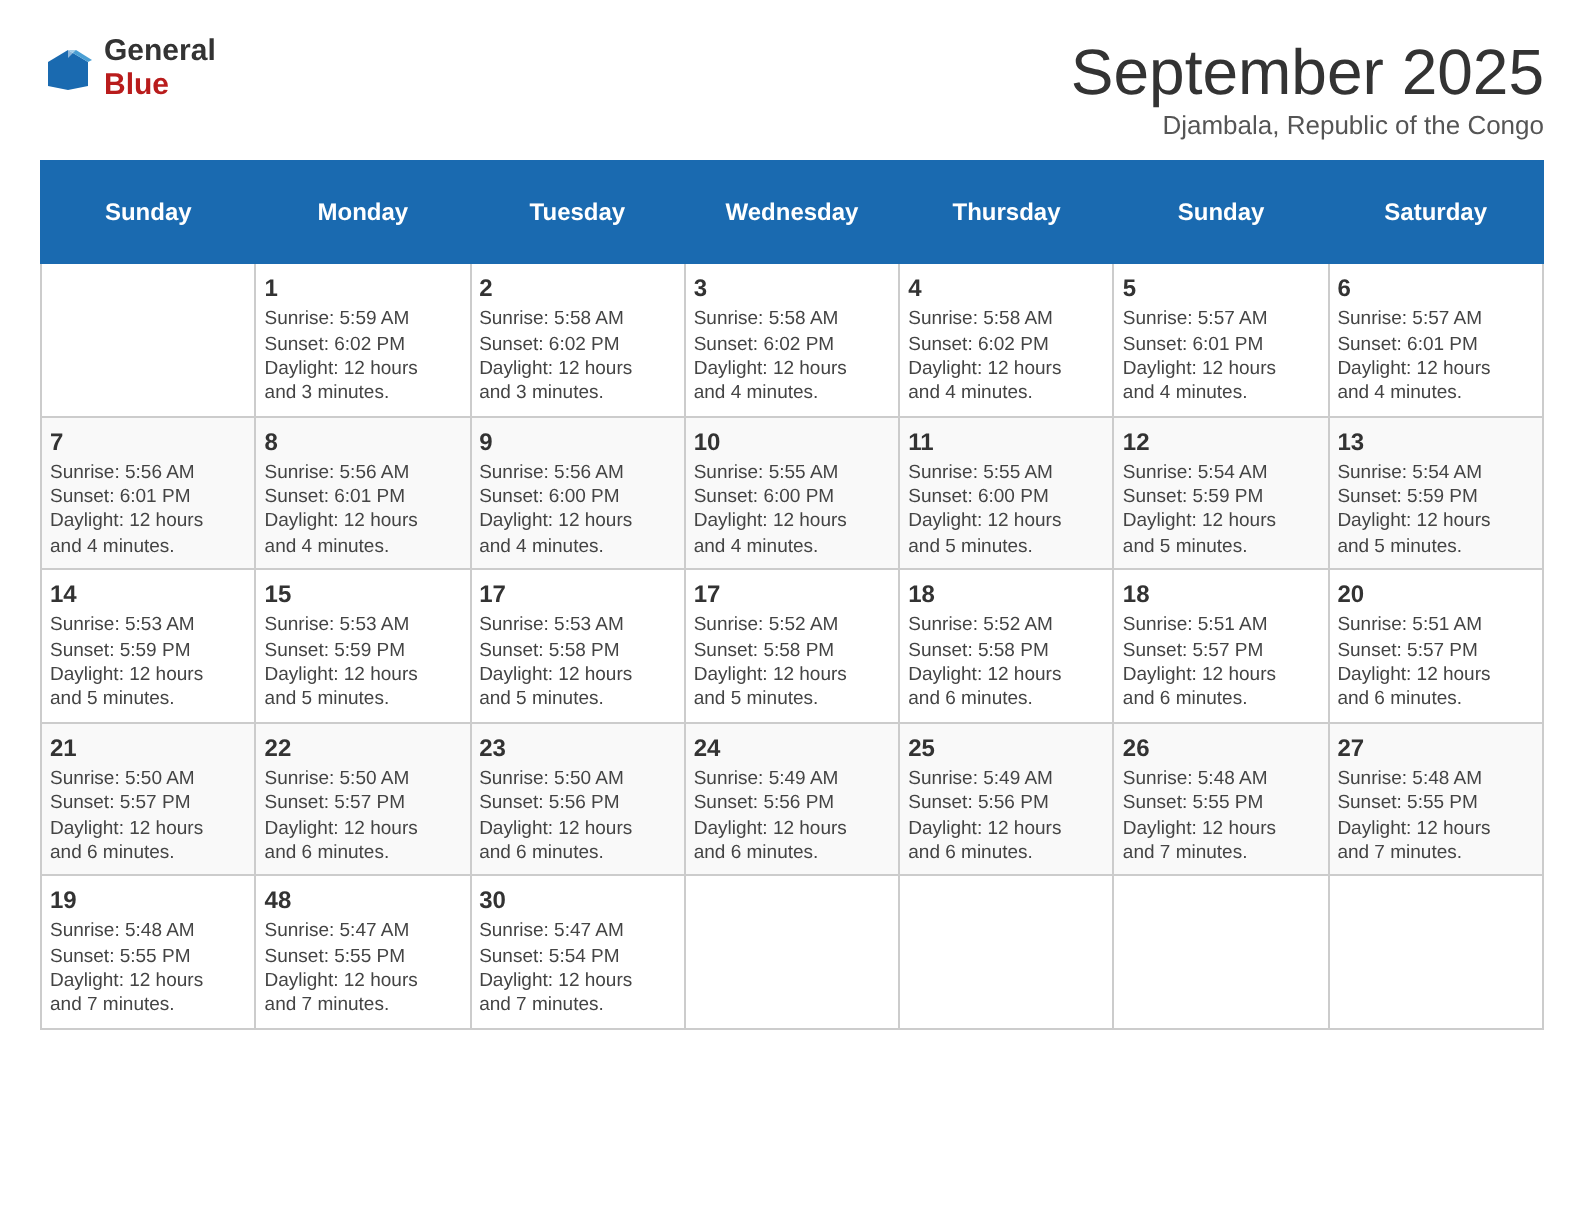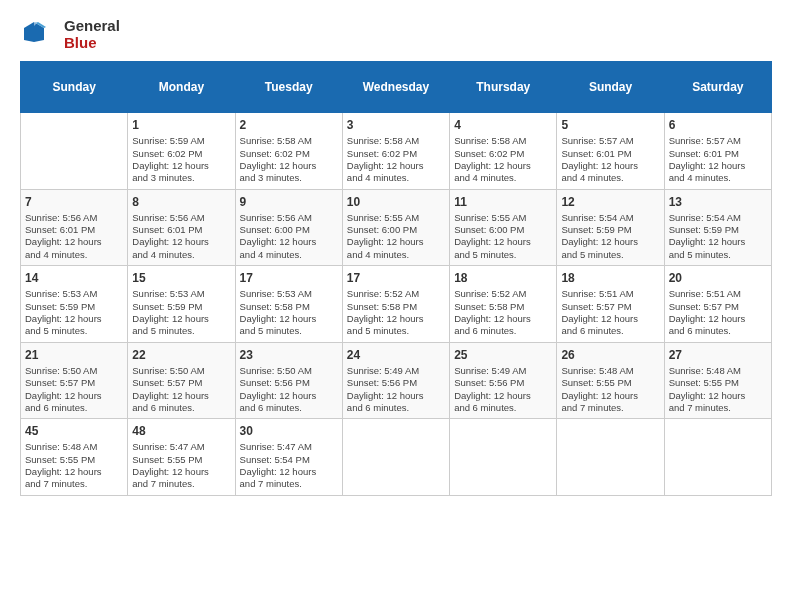--- a/index.html
+++ b/index.html
@@ -16,22 +16,22 @@
       padding: 18px 20px 10px 20px;
     }
     .header-area {
       display: flex;
       justify-content: space-between;
       align-items: flex-start;
       margin-bottom: 10px;
     }
     .logo {
       display: flex;
-      align-items: flex-start;
-      gap: 16px;
+      align-items: center;
+      gap: 4px;
     }
     .logo-text {
       display: flex;
       flex-direction: column;
       line-height: 1.1;
     }
     .logo-general {
       font-size: 15px;
       font-weight: bold;
       color: #333;
@@ -110,20 +110,24 @@
       <svg class="logo-icon" viewBox="0 0 28 28">
         <polygon points="14,4 24,10 24,22 14,24 4,22 4,10" fill="#1a6ab0"></polygon>
         <polygon points="18,4 26,9 24,10 14,4" fill="#4a9fd4"></polygon>
         <polygon points="14,4 18,4 14,8" fill="#fff" opacity="0.5"></polygon>
       </svg>
       <div class="logo-text">
         <span class="logo-general">General</span>
         <span class="logo-blue">Blue</span>
       </div>
     </div>
+    <div class="title-area">
+      <div class="cal-title">September 2025</div>
+      <div class="cal-subtitle">Djambala, Republic of the Congo</div>
+    </div>
   </div>
 
   <table>
     <thead>
       <tr>
         <th>Sunday</th>
         <th>Monday</th>
         <th>Tuesday</th>
         <th>Wednesday</th>
         <th>Thursday</th>
@@ -325,21 +329,21 @@
           <td>
             <div class="day-num">27</div>
             <div class="day-info" style="white-space: pre-line;">Sunrise: 5:48 AM
 Sunset: 5:55 PM
 Daylight: 12 hours
 and 7 minutes.</div>
           </td>
         </tr>
         <tr>
           <td>
-            <div class="day-num">45</div>
+            <div class="day-num">19</div>
             <div class="day-info" style="white-space: pre-line;">Sunrise: 5:48 AM
 Sunset: 5:55 PM
 Daylight: 12 hours
 and 7 minutes.</div>
           </td>
           <td>
             <div class="day-num">48</div>
             <div class="day-info" style="white-space: pre-line;">Sunrise: 5:47 AM
 Sunset: 5:55 PM
 Daylight: 12 hours

